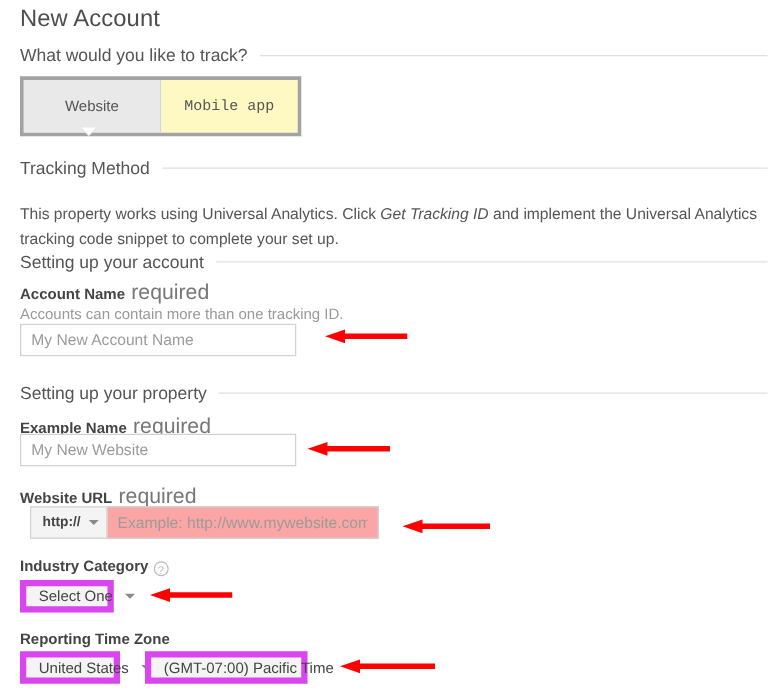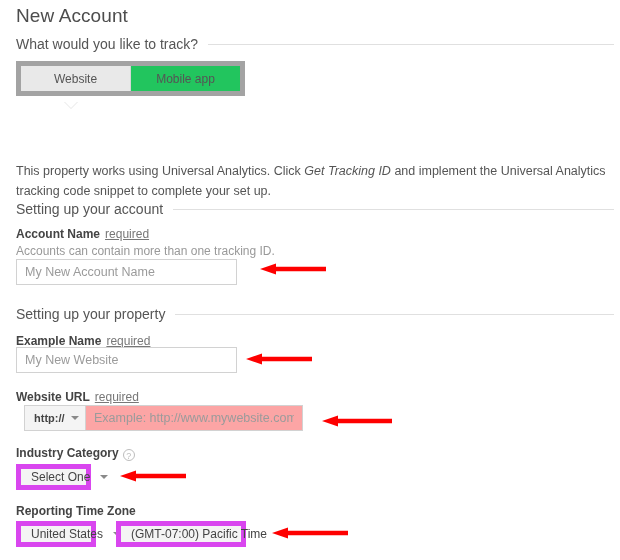--- a/index.html
+++ b/index.html
@@ -57,43 +57,44 @@
     height: 1px;
     background: #e0e0e0;
   }
 
   
   .tabs {
     position: absolute;
     left: 16px;
     top: 61px;
     display: flex;
-    border: 5px solid #a3a3a3;
+    border: 3px solid #a3a3a3;
     background: #f7f7f7;
-    height: 35px;
+    height: 48px;
     box-sizing: border-box;
   }
   .tab {
     display: flex;
     align-items: center;
     justify-content: center;
     font-size: 12px;
     color: #555555;
     box-sizing: border-box;
     height: 100%;
     cursor: pointer;
   }
   .tab-website {
     width: 110px;
     background: #e9e9e9;
     border-right: 1px solid #d6d6d6;
   }
   .tab-mobile {
     width: 109px;
-    background: #22c55e;
+    background: #fef9c3;
+    font-family: Liberation Mono, monospace;
   }
   .tab-caret {
     position: absolute;
     left: 64px;
     top: 102px;
     width: 0;
     height: 0;
     border-left: 7px solid transparent;
     border-right: 7px solid transparent;
     border-top: 7px solid #e6e6e6;
@@ -130,22 +131,21 @@
     font-size: 12px;
     color: #444444;
     font-weight: bold;
     white-space: nowrap;
     line-height: 14px;
   }
   .field-label .req {
     font-weight: normal;
     color: #777777;
     margin-left: 5px;
-    font-size: 12px;
-    text-decoration: underline;
+    font-size: 17px;
   }
   .field-hint {
     position: absolute;
     left: 16px;
     font-size: 12px;
     color: #999999;
     line-height: 14px;
     white-space: nowrap;
   }
 
@@ -269,20 +269,24 @@
     <div class="tab tab-website">
       <span>Website</span>
     </div>
     <div class="tab tab-mobile">
       <span>Mobile app</span>
     </div>
   </div>
   <div class="tab-caret"></div>
   <div class="tab-caret-inner"></div>
 
+  <div class="section-head" style="top:126px;">
+    <span class="sh-text">Tracking Method</span>
+    <span class="sh-rule"></span>
+  </div>
 
   <p class="tracking-para"><span>This property works using Universal Analytics. Click </span><em>Get Tracking ID</em><span> and implement the Universal Analytics tracking code snippet to complete your set up.</span></p>
 
   <div class="section-head" style="top:201px;">
     <span class="sh-text">Setting up your account</span>
     <span class="sh-rule"></span>
   </div>
 
   <div class="field-label" style="top:227px;">
     <span>Account Name</span><span class="req">required</span>

